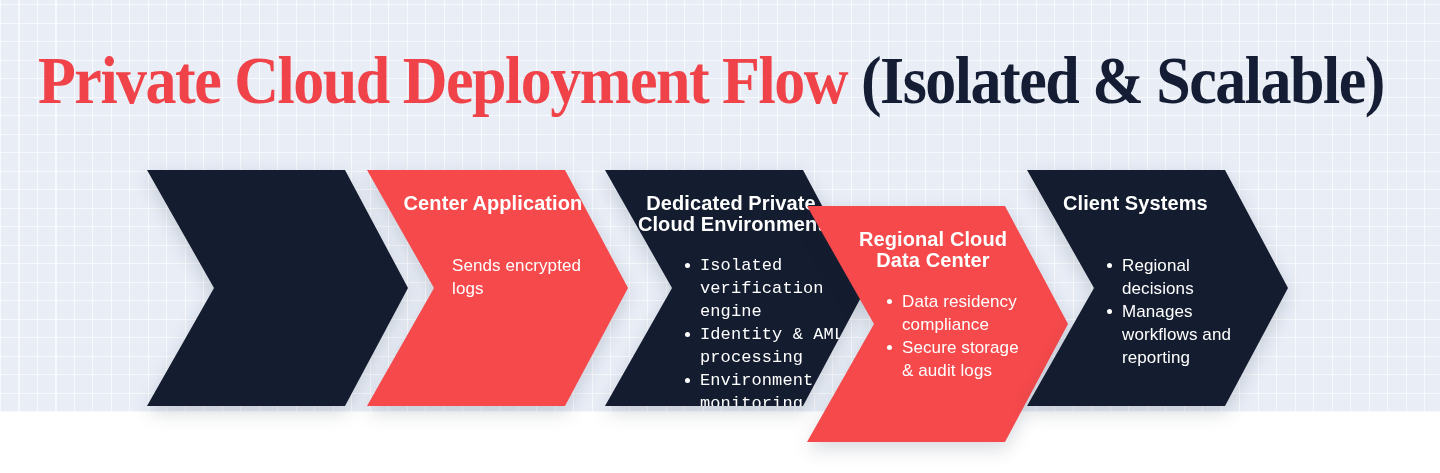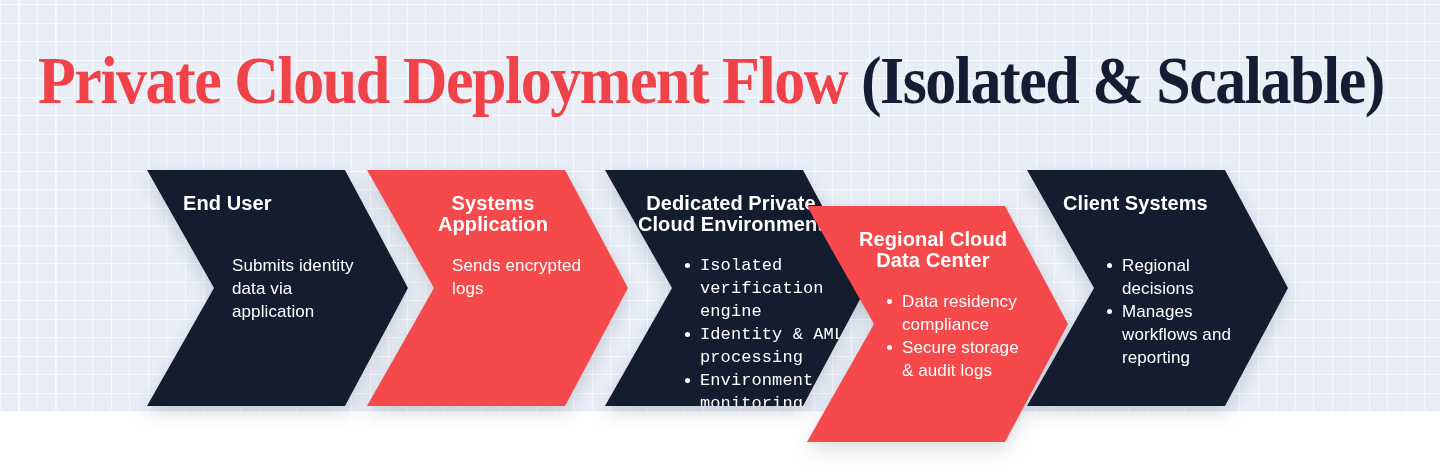--- a/index.html
+++ b/index.html
@@ -124,28 +124,26 @@
 <div class="canvas">
 
   <h1 class="page-title">
     <span class="t-primary">Private Cloud Deployment Flow</span><span class="t-secondary">(Isolated &amp; Scalable)</span>
   </h1>
 
   <div class="diagram">
 
     <div class="step-wrap">
       <div class="step" style="background-color: rgb(20, 28, 47);">
-        <div class="step-title t-left">End User</div>
-        <div class="step-desc w135">Submits identity data via application</div>
       </div>
     </div>
 
     <div class="step-wrap">
       <div class="step" style="background-color: rgb(245, 73, 75);">
-        <div class="step-title">Systems Application</div>
+        <div class="step-title">Center Application</div>
         <div class="step-desc w140">Sends encrypted logs</div>
       </div>
     </div>
 
     <div class="step-wrap">
       <div class="step" style="background-color: rgb(20, 28, 47);">
         <div class="step-title">Dedicated Private Cloud Environment</div>
         <ul class="bullets w152">
           <li>Isolated verification engine</li>
           <li>Identity &amp; AML processing</li>

